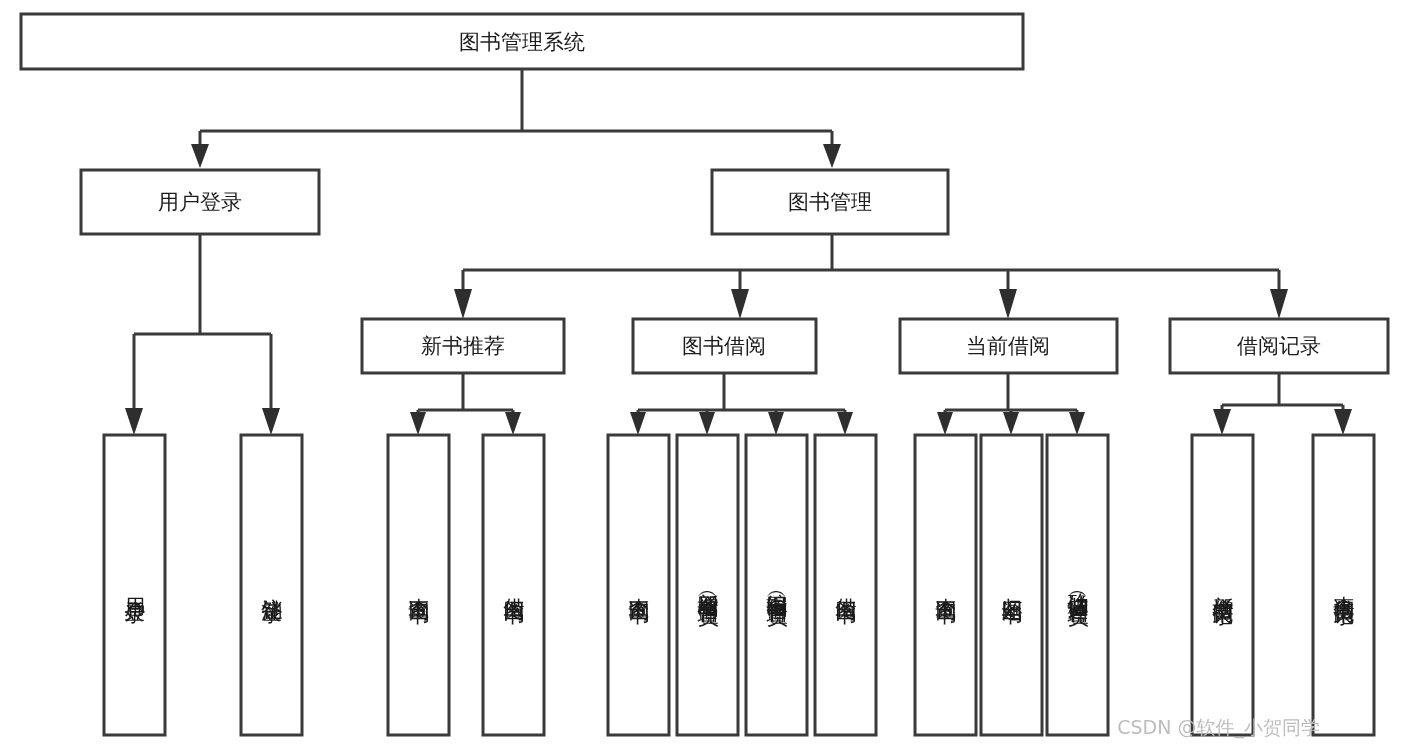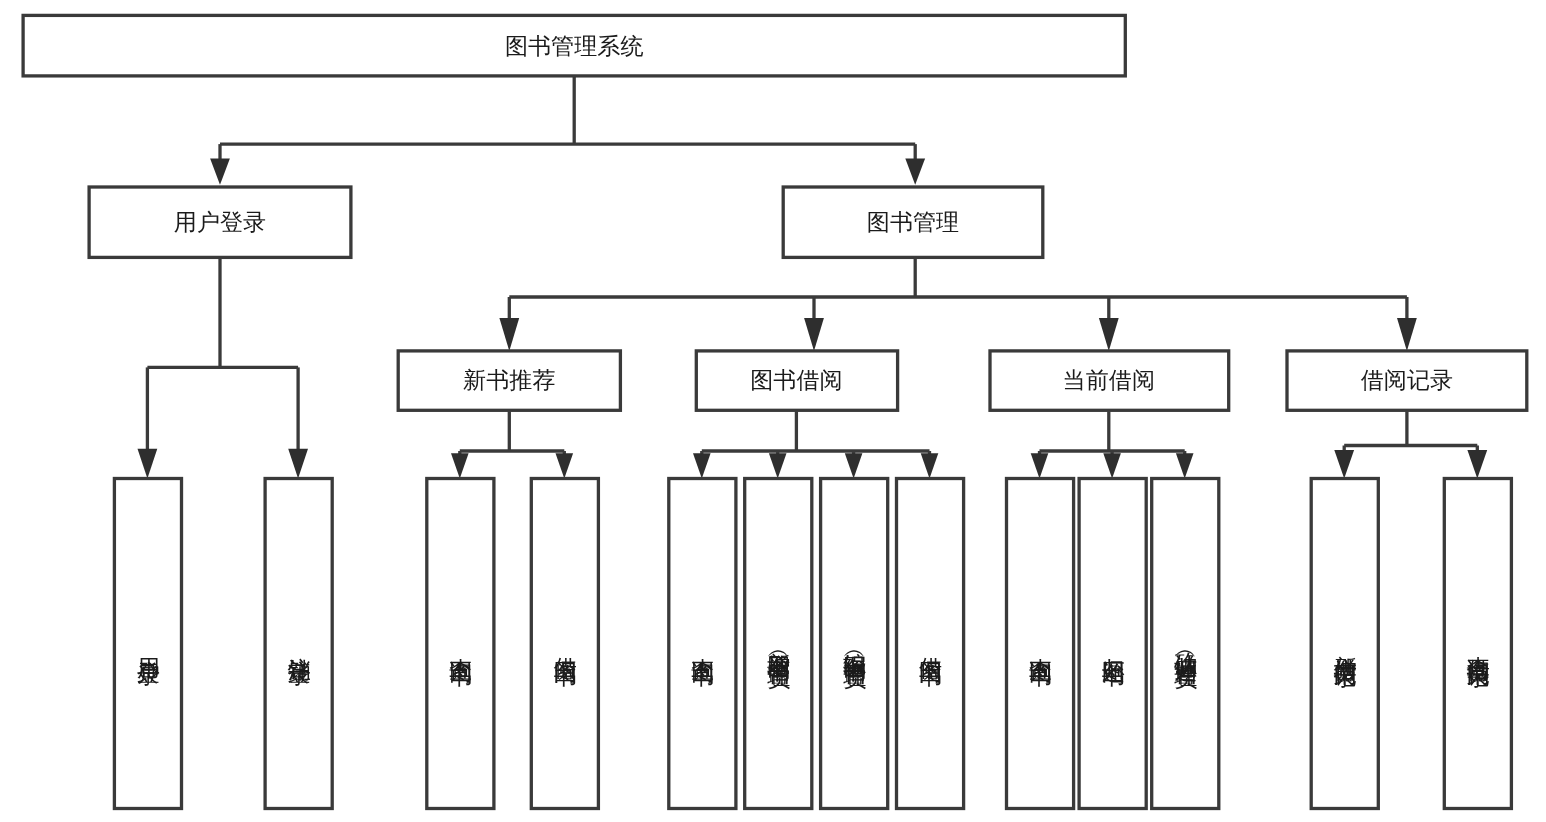--- a/index.html
+++ b/index.html
@@ -207,14 +207,15 @@
   <div class="label-vertical" style="left:746px; top:435px; width:61px; height:300px;">编辑图书（管理员）</div>
   <div class="label-vertical" style="left:815px; top:435px; width:61px; height:300px;">借阅图书</div>
 
   <div class="label-vertical" style="left:915px; top:435px; width:61px; height:300px;">查询图书</div>
   <div class="label-vertical" style="left:981px; top:435px; width:61px; height:300px;">归还图书</div>
   <div class="label-vertical" style="left:1047px; top:435px; width:61px; height:300px;">确认归还（管理员）</div>
 
   <div class="label-vertical" style="left:1192px; top:435px; width:61px; height:300px;">新增借阅记录</div>
   <div class="label-vertical" style="left:1313px; top:435px; width:61px; height:300px;">查询借阅记录</div>
 
+  <div class="watermark">CSDN @软件_小贺同学</div>
 
 </div>
 
 </body></html>

